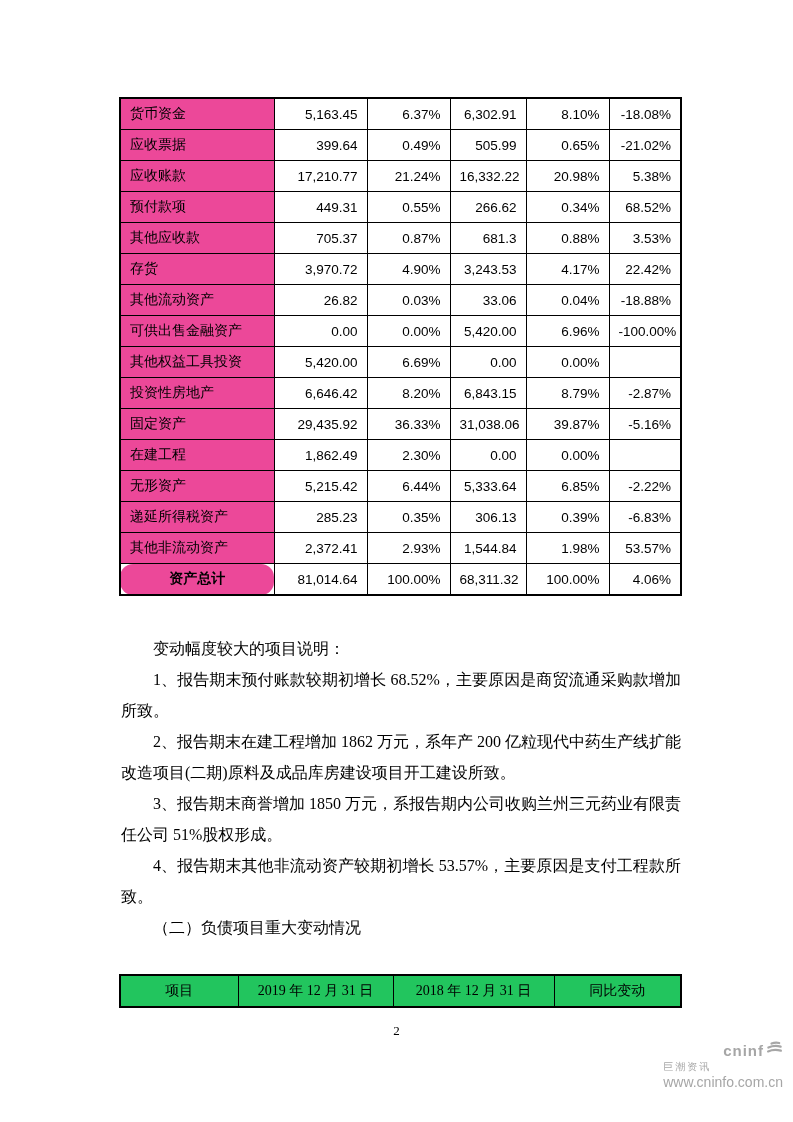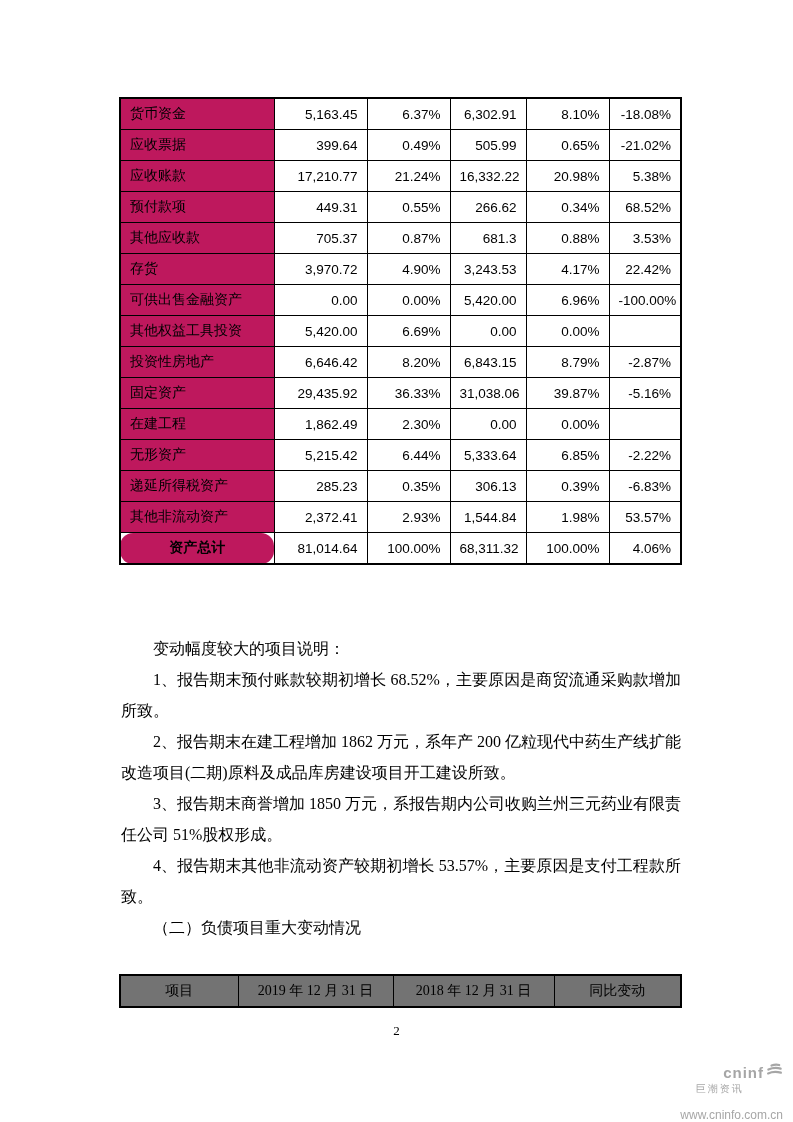--- a/index.html
+++ b/index.html
@@ -26,21 +26,21 @@
   }
   table.asset-table td {
     border:1px solid #000;
     height:30px;
     font-size:14px;
     padding:0 9px;
     overflow:hidden;
     white-space:nowrap;
   }
   table.asset-table td.c-item {
-    background:#be185d;
+    background:#ec4899;
     text-align:left;
     font-family:Liberation Sans, sans-serif;
     margin-top:43px;
   }
   table.asset-table td.c-num {
     text-align:right;
     font-family:"Liberation Sans", sans-serif;
     font-size:13.5px;
   }
   table.asset-table tr.total td.c-item {
@@ -72,62 +72,62 @@
   table.liability-table {
     position:absolute; left:119px; top:974px;
     width:561px;
     border-collapse:collapse;
     table-layout:fixed;
     border:2px solid #000;
   }
   table.liability-table td {
     border:1px solid #000;
     height:30px;
-    background:#737373;
+    background:#22c55e;
     text-align:center;
     font-size:14px;
     padding:0 4px;
     white-space:nowrap;
     overflow:hidden;
   }
 
   
   .page-number {
     position:absolute; left:0; top:1023px;
     width:793px;
     text-align:center;
     font-size:13px;
   }
 
   
   .footer-logo {
-    position:absolute; right:10px; top:1062px;
-    text-align:center;
+    position:absolute; right:10px; top:1040px;
+    text-align:left;
     color:#a6a6a6;
     line-height:1;
   }
   .footer-logo .brand-row {
     display:flex; align-items:center; justify-content:flex-end;
   }
   .footer-logo .brand {
     font-family:"Liberation Sans", sans-serif;
     font-weight:bold;
     font-size:15px;
     letter-spacing:1px;
   }
   .footer-logo .swirl { margin-left:2px; }
   .footer-logo .cn-name {
     font-size:10px;
     margin:2px 24px 0 0;
     letter-spacing:2px;
   }
   .footer-logo .url {
     font-family:"Liberation Sans", sans-serif;
-    font-size:12px;
-    margin-top:15px;
+    font-size:14px;
+    margin-top:3px;
   }
 </style>
 </head>
 <body>
 
 <div class="page">
 
   <table class="asset-table">
     <colgroup>
       <col style="width:154px">
@@ -178,20 +178,28 @@
           <td class="c-num">0.88%</td>
           <td class="c-num">3.53%</td>
         </tr>
         <tr>
           <td class="c-item">存货</td>
           <td class="c-num">3,970.72</td>
           <td class="c-num">4.90%</td>
           <td class="c-num">3,243.53</td>
           <td class="c-num">4.17%</td>
           <td class="c-num">22.42%</td>
+        </tr>
+        <tr>
+          <td class="c-item">其他流动资产</td>
+          <td class="c-num">26.82</td>
+          <td class="c-num">0.03%</td>
+          <td class="c-num">33.06</td>
+          <td class="c-num">0.04%</td>
+          <td class="c-num">-18.88%</td>
         </tr>
         <tr>
           <td class="c-item">可供出售金融资产</td>
           <td class="c-num">0.00</td>
           <td class="c-num">0.00%</td>
           <td class="c-num">5,420.00</td>
           <td class="c-num">6.96%</td>
           <td class="c-num">-100.00%</td>
         </tr>
         <tr>

